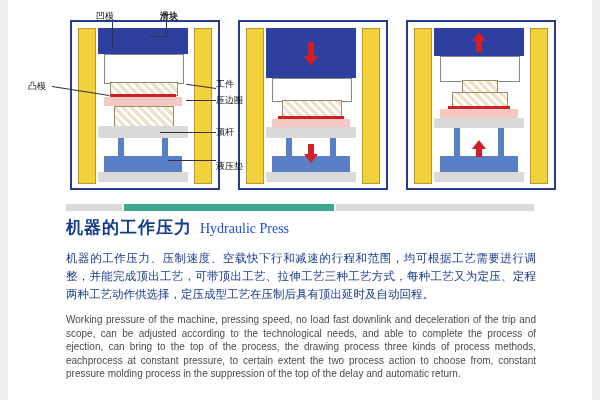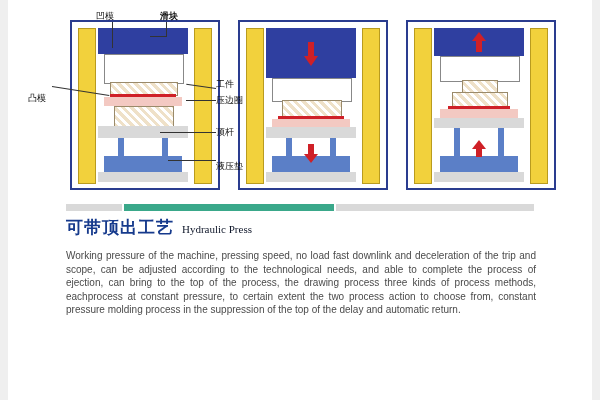--- a/index.html
+++ b/index.html
@@ -55,21 +55,21 @@
   .bar .seg2{position:absolute;left:58px;top:0;width:210px;height:7px;background:#3aa88a;}
   .bar .seg3{position:absolute;left:270px;top:0;width:198px;height:7px;background:#d9d9d9;}
 
   
   .content{position:absolute;left:66px;top:216px;width:470px;}
   .title-row{display:flex;align-items:baseline;gap:8px;margin-bottom:10px;}
   .title-cn{
     font-size:17px;font-weight:bold;color:#163a8c;letter-spacing:1px;
     font-family:"DejaVu Sans","Liberation Sans",sans-serif;
   }
-  .title-en{font-size:11px;color:#0f172a;font-family:"Liberation Serif",serif;}
+  .title-en{font-size:14px;color:#1d4ed8;font-family:"Liberation Serif",serif;}
   .para-cn{
     font-size:11.5px;color:#163a8c;line-height:18px;text-align:justify;
     font-family:"DejaVu Sans","Liberation Sans",sans-serif;
     margin-bottom:10px;
   }
   .para-en{
     font-size:10px;color:#4a4a4a;line-height:13.5px;text-align:justify;
     font-family:"Liberation Sans",sans-serif;
   }
   .side-gray{position:absolute;top:0;width:8px;height:400px;background:#efefef;}
@@ -157,21 +157,21 @@
       <div class="plate gray" style="left:28px;top:152px;width:90px;height:10px;"></div>
     </div>
 
     <div class="lbl" style="left:96px;top:10px;">凹模</div>
     <div class="ln" style="left:112px;top:22px;width:1px;height:26px;"></div>
 
     <div class="lbl" style="left:160px;top:10px;font-weight:bold;">滑块</div>
     <div class="ln" style="left:166px;top:22px;width:1px;height:14px;"></div>
     <div class="ln" style="left:150px;top:36px;width:17px;height:1px;"></div>
 
-    <div class="lbl" style="left:28px;top:80px;margin-top:12px;">凸模</div>
+    <div class="lbl" style="left:28px;top:80px;">凸模</div>
     <div class="ln" style="left:52px;top:86px;width:58px;height:1px;transform:rotate(9deg);transform-origin:left center;"></div>
 
     <div class="lbl" style="left:216px;top:78px;">工件</div>
     <div class="ln" style="left:186px;top:88px;width:30px;height:1px;transform:rotate(8deg);transform-origin:right center;"></div>
 
     <div class="lbl" style="left:216px;top:94px;">压边圈</div>
     <div class="ln" style="left:186px;top:100px;width:30px;height:1px;"></div>
 
     <div class="lbl" style="left:216px;top:126px;">顶杆</div>
     <div class="ln" style="left:160px;top:132px;width:56px;height:1px;"></div>
@@ -181,19 +181,20 @@
   </div>
 
   <div class="bar">
     <div class="seg1"></div>
     <div class="seg2"></div>
     <div class="seg3"></div>
   </div>
 
   <div class="content">
     <div class="title-row">
-      <span class="title-cn">可带顶出工艺</span>
+      <span class="title-cn">机器的工作压力</span>
       <span class="title-en">Hydraulic Press</span>
     </div>
+    <div class="para-cn">机器的工作压力、压制速度、空载快下行和减速的行程和范围，均可根据工艺需要进行调整，并能完成顶出工艺，可带顶出工艺、拉伸工艺三种工艺方式，每种工艺又为定压、定程两种工艺动作供选择，定压成型工艺在压制后具有顶出延时及自动回程。</div>
     <div class="para-en">Working pressure of the machine, pressing speed, no load fast downlink and deceleration of the trip and scope, can be adjusted according to the technological needs, and able to complete the process of ejection, can bring to the top of the process, the drawing process three kinds of process methods, eachprocess at constant pressure, to certain extent the two process action to choose from, constant pressure molding process in the suppression of the top of the delay and automatic return.</div>
   </div>
 
 </div>
 
 </body></html>

